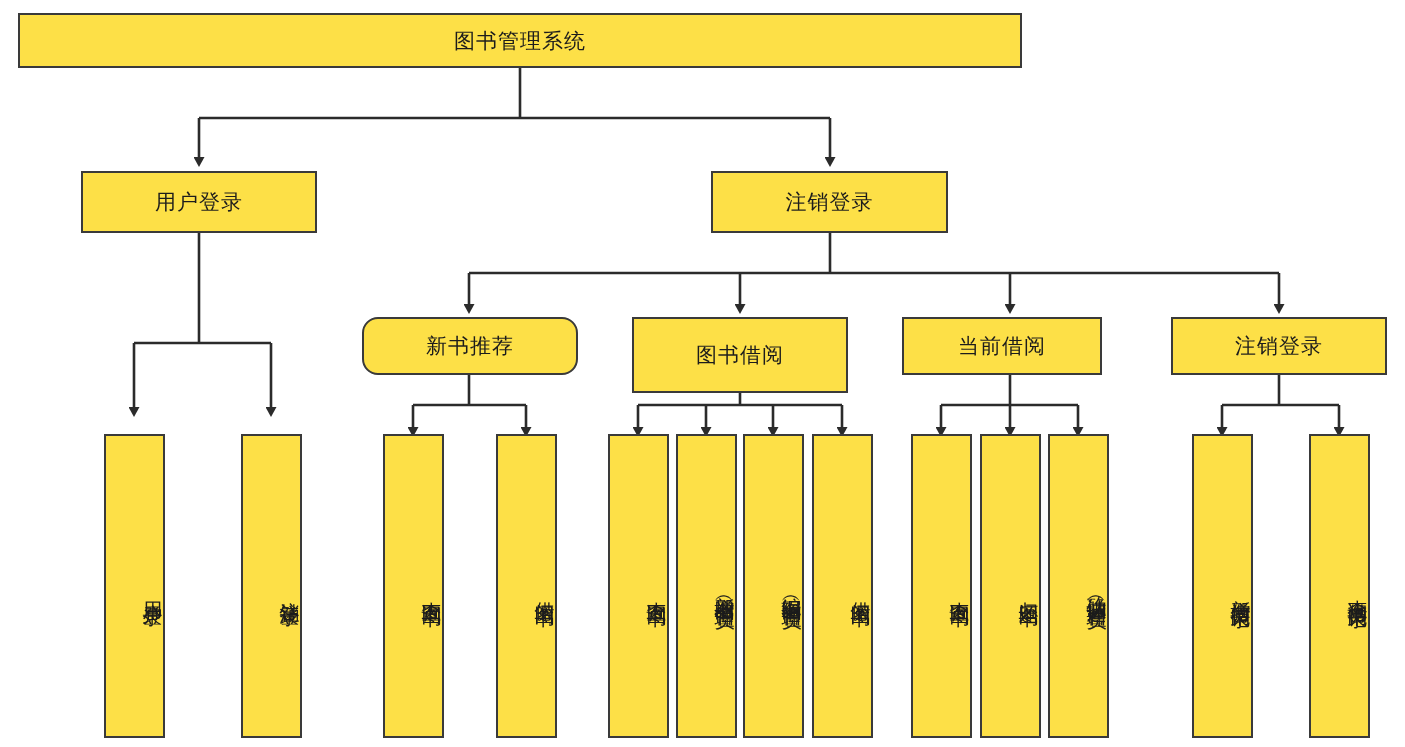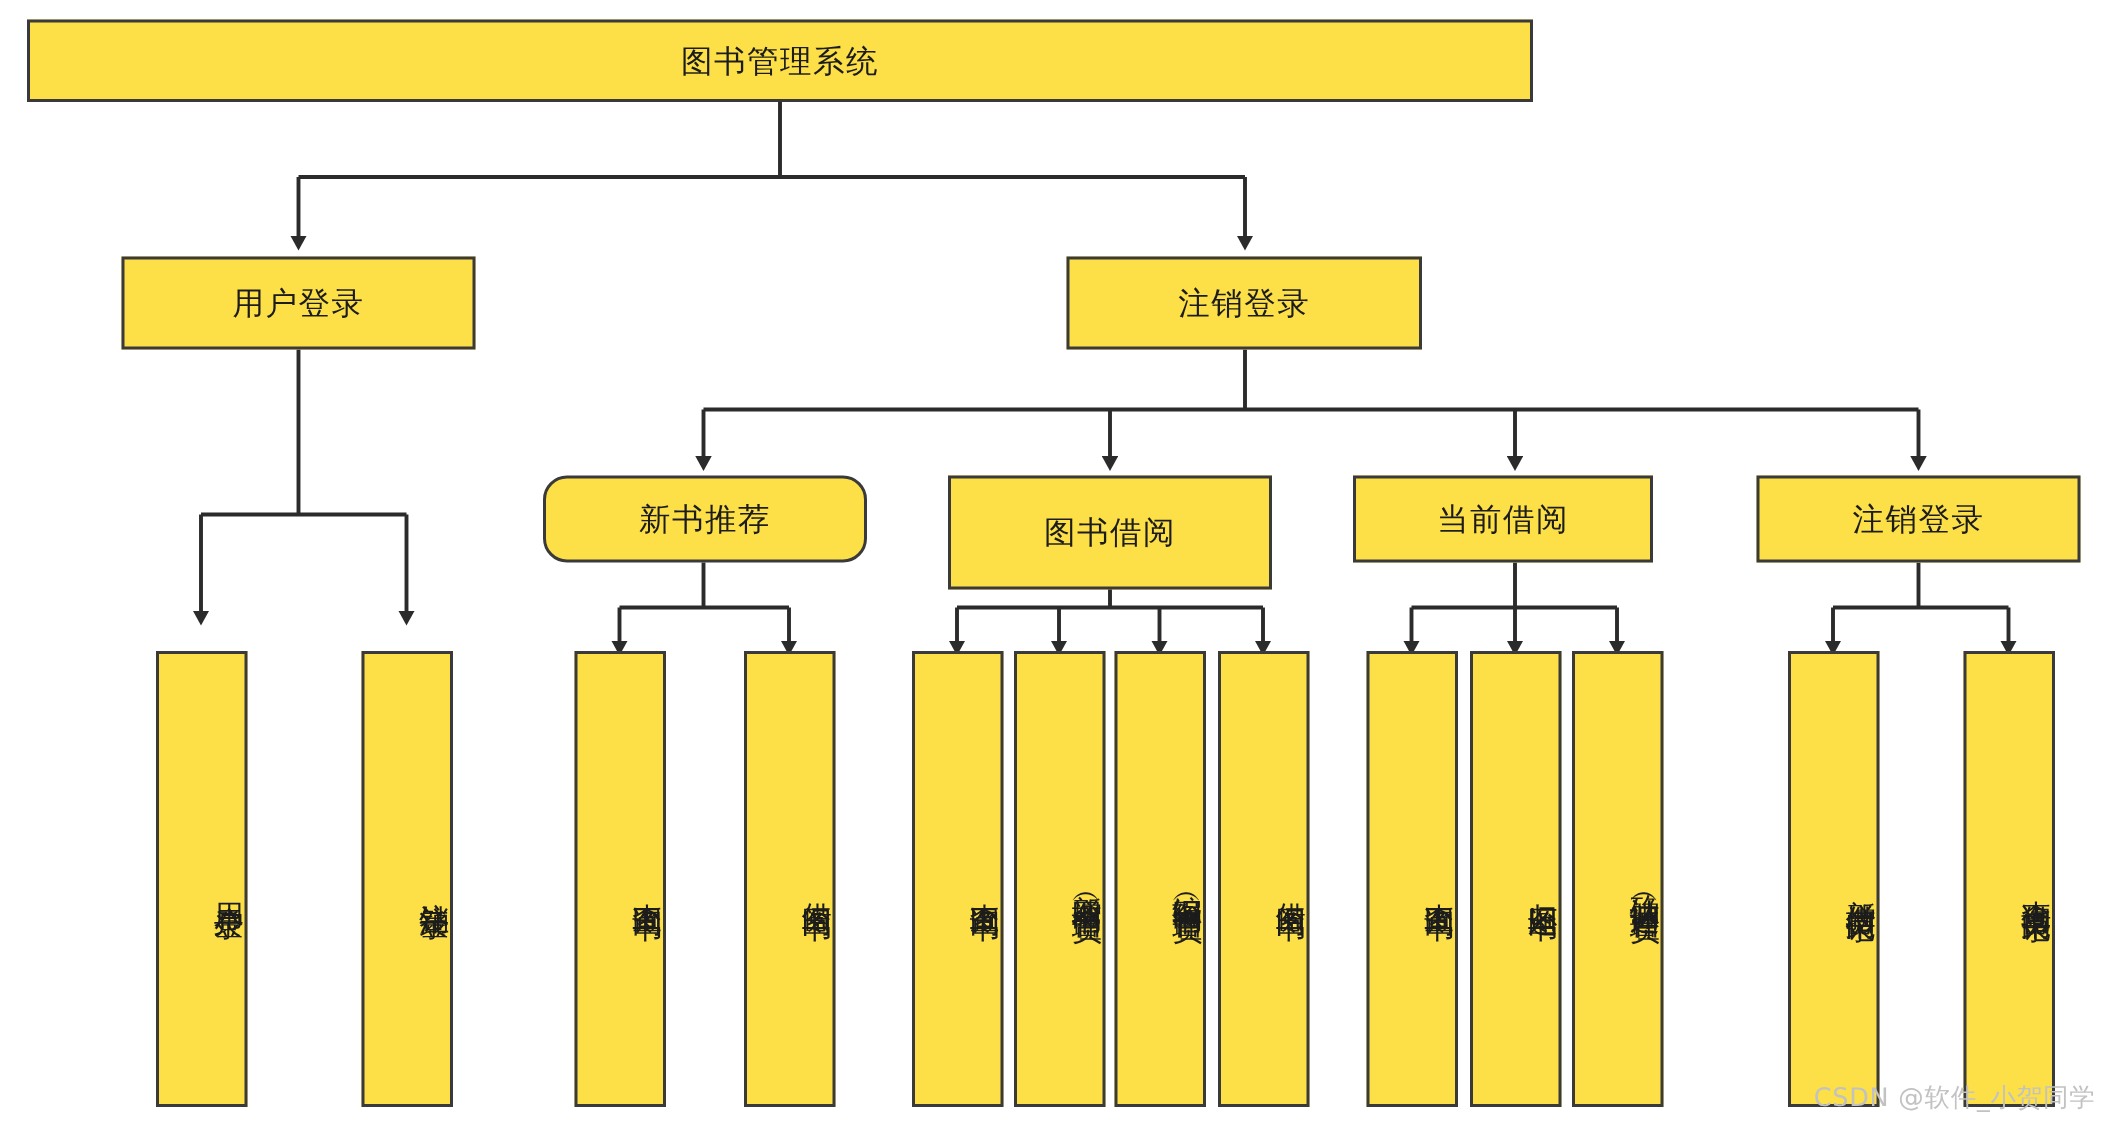--- a/index.html
+++ b/index.html
@@ -185,15 +185,14 @@
     <span class="lbl">确认归还（管理员）</span>
   </div>
 
   <div class="node vert" style="left:1192px; top:434px; width:61px; height:304px;">
     <span class="lbl">新增借阅记录</span>
   </div>
   <div class="node vert" style="left:1309px; top:434px; width:61px; height:304px;">
     <span class="lbl">查询借阅记录</span>
   </div>
 
-  <div class="watermark">CSDN @软件_小贺同学</div>
 
 </div>
 
 </body></html>

